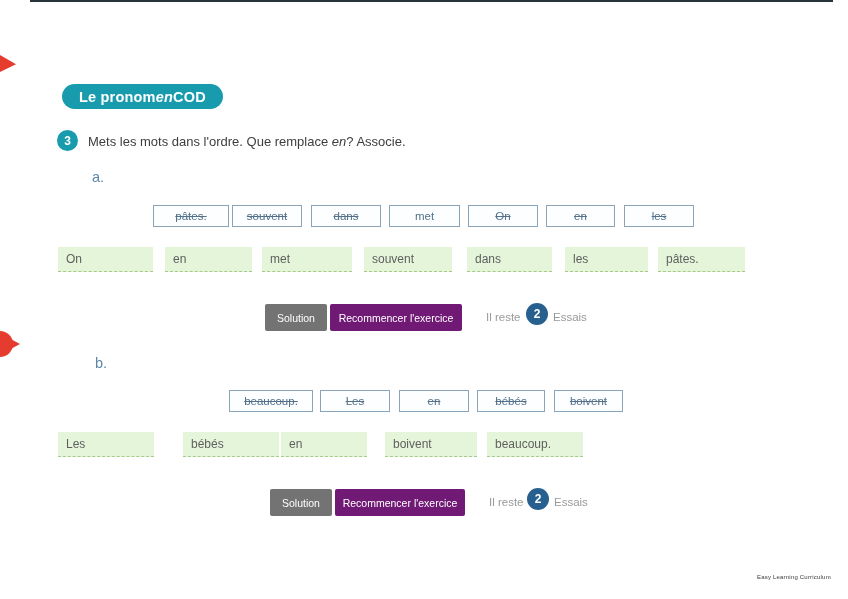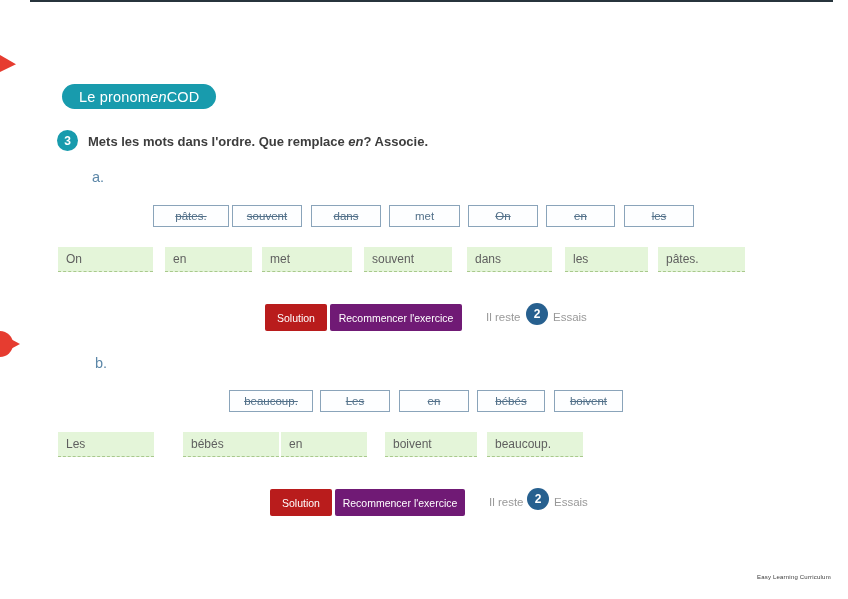--- a/index.html
+++ b/index.html
@@ -13,45 +13,45 @@
   .red-wedge { position:absolute; left:0; top:55px; width:16px; height:17px;
                background:#e63c30; clip-path:polygon(0 0,100% 55%,0 100%); }
   .red-pin { position:absolute; left:0; top:331px; width:20px; height:26px; }
   .red-pin .pin-circle { position:absolute; left:-13px; top:0; width:26px; height:26px;
                border-radius:50%; background:#e63c30; }
   .red-pin .pin-point { position:absolute; left:7px; top:6px; width:13px; height:14px;
                background:#e63c30; clip-path:polygon(0 0,100% 50%,0 100%); }
 
   .title-badge { position:absolute; left:62px; top:84px; height:25px;
                  background:#189bad; border-radius:13px; color:#fff;
-                 font-weight:normal; font-size:14.5px; padding:0 17px;
+                 font-weight:bold; font-size:14.5px; padding:0 17px;
                  display:flex; align-items:center; letter-spacing:.2px; }
   .italic { font-style:italic; }
 
   .num-circle { position:absolute; left:57px; top:130px; width:21px; height:21px;
                 border-radius:50%; background:#189bad; color:#fff; font-weight:bold;
                 font-size:12px; display:flex; align-items:center; justify-content:center; }
   .instruction { position:absolute; left:88px; top:134px; font-size:13px;
-                 font-weight:bold; color:#3d3d3d; }
+                 font-weight:normal; color:#3d3d3d; }
 
   .section-label { position:absolute; color:#5c87a8; font-size:14.5px; }
 
   .tile { position:absolute; height:22px; background:#fdfeff;
           border:1px solid #8aa4ba; color:#53718a; font-size:11.5px;
           display:flex; align-items:center; justify-content:center; cursor:grab; }
   .tile .struck { text-decoration:line-through; padding:0 4px; }
 
   .answer { position:absolute; height:25px; background:#e4f5d9;
             border-bottom:1px dashed #a9c98c; color:#5f5f5f; font-size:12px;
             display:flex; align-items:center; padding-left:8px; cursor:pointer; }
 
   .btn { position:absolute; height:27px; border:none; color:#fff; font-size:10.5px;
          font-family:"Liberation Sans", sans-serif; border-radius:2px;
          display:flex; align-items:center; justify-content:center; cursor:pointer; }
-  .btn-solution { background:#b91c1c; }
+  .btn-solution { background:#737373; }
   .btn-restart  { background:#701a75; }
 
   .attempts-text { position:absolute; color:#999; font-size:11.5px; }
   .attempts-badge { position:absolute; width:22px; height:22px; border-radius:50%;
                     background:#27608f; color:#fff; font-weight:bold; font-size:12px;
                     display:flex; align-items:center; justify-content:center; }
 
   .watermark { position:absolute; left:757px; top:574px; width:90px;
                font-size:6px; color:#3a3a3a; letter-spacing:.2px; white-space:nowrap; }
 </style>

